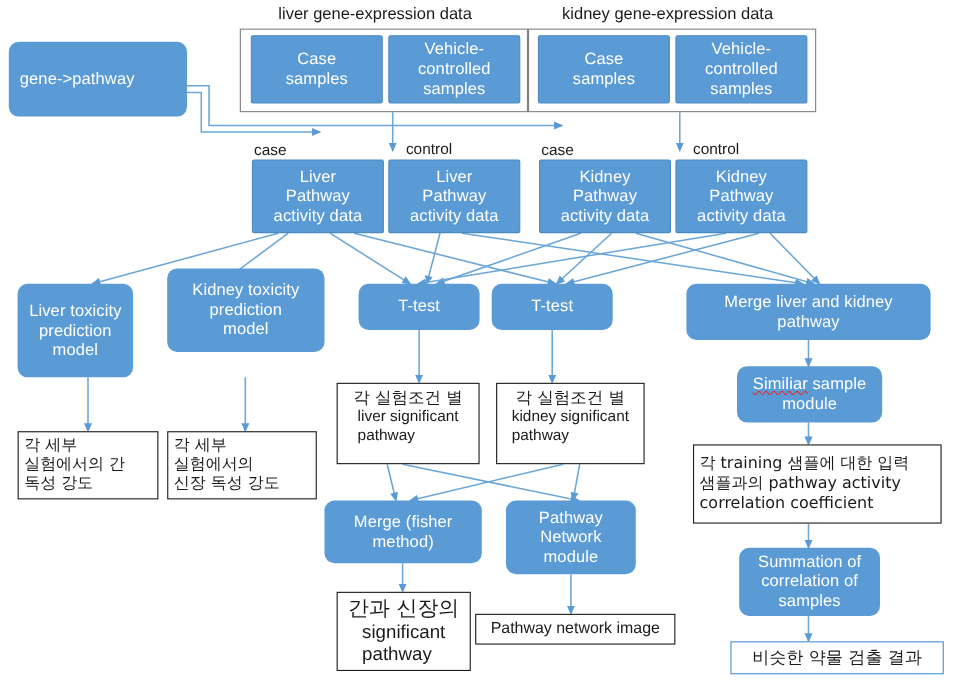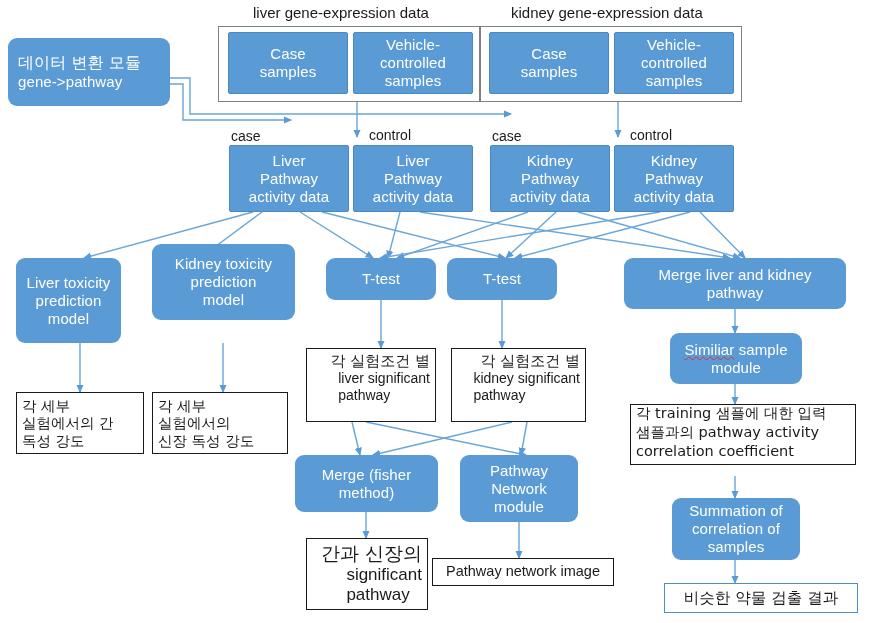--- a/index.html
+++ b/index.html
@@ -1,21 +1,21 @@
 <!DOCTYPE html>
 <html><head>
 <meta charset="utf-8">
 <style>
   html,body{margin:0;padding:0;background:#ffffff;}
   body{font-family:"Liberation Sans","DejaVu Sans",sans-serif;}
   #canvas{position:relative;width:869px;height:623px;overflow:hidden;background:#fff;}
   .node{position:absolute;box-sizing:border-box;display:flex;align-items:center;justify-content:center;text-align:center;line-height:1.2;}
   .blue{background:#5b9bd5;color:#ffffff;border-radius:9px;font-size:15px;letter-spacing:.1px;}
   .blue.sq{border-radius:2px;border:1px solid #4a8ac0;}
-  .white{background:#ffffff;color:#1a1a1a;border:1.4px solid #1a1a1a;font-size:14.5px;text-align:left;justify-content:flex-start;padding:3px 5px;align-items:flex-end;}
+  .white{background:#ffffff;color:#1a1a1a;border:1.4px solid #1a1a1a;font-size:14.5px;text-align:left;justify-content:flex-start;padding:3px 5px;align-items:center;}
   .white.blueborder{border:1.4px solid #4a90d0;align-items:center;justify-content:center;text-align:center;margin-left:11px;}
   .outline{position:absolute;box-sizing:border-box;border:1.2px solid #808080;background:#ffffff;}
   .caption{position:absolute;font-size:15px;color:#1a1a1a;white-space:nowrap;}
   .smalllbl{position:absolute;font-size:14px;color:#1a1a1a;white-space:nowrap;}
   svg.links{position:absolute;left:0;top:0;width:869px;height:623px;pointer-events:none;}
   .kr{font-family:"DejaVu Sans","Liberation Sans",sans-serif;}
   .mis{text-decoration:underline;text-decoration-color:#e03030;text-decoration-style:wavy;text-decoration-thickness:1px;}
   .ml{white-space:pre-line;}
 </style>
 </head>
@@ -72,21 +72,20 @@
       <path d="M366,512 L366,538"></path>
 
       <path d="M519,522 L519,558"></path>
     </g>
   </svg>
 
   <div class="caption" style="left:253px;top:4px;">liver gene-expression data</div>
   <div class="caption" style="left:511px;top:4px;">kidney gene-expression data</div>
 
   <div class="node blue" style="left:8px;top:38px;width:162px;height:68px;flex-direction:column;align-items:flex-start;justify-content:center;padding:0 10px;box-sizing:border-box;">
-    <span class="kr" style="font-size:16px;">데이터 변환 모듈</span>
     <span style="font-size:15px;">gene-&gt;pathway</span>
   </div>
 
   <div class="outline" style="left:218px;top:26px;width:262px;height:76px;"></div>
   <div class="node blue sq ml" style="left:228px;top:32px;width:120px;height:62px;">Case
 samples</div>
   <div class="node blue sq ml" style="left:353px;top:32px;width:120px;height:62px;">Vehicle-
 controlled
 samples</div>
 
@@ -142,21 +141,21 @@
     <span class="kr" style="font-size:15px;">각 실험조건 별</span>
     <span class="ml" style="font-size:14px;">kidney significant
 pathway</span>
   </div>
 
   <div class="node blue" style="left:670px;top:333px;width:132px;height:51px;">
     <span class="ml"><span class="mis">Similiar</span><span class="ml"> sample
 module</span></span>
   </div>
 
-  <div class="node white ml kr" style="left:630px;top:404px;width:226px;height:61px;font-size:14.5px;line-height:1.3;">각 training 샘플에 대한 입력
+  <div class="node white ml kr" style="left:630px;top:404px;width:226px;height:72px;font-size:14.5px;line-height:1.3;">각 training 샘플에 대한 입력
 샘플과의 pathway activity
 correlation coefficient</div>
 
   <div class="node blue ml" style="left:295px;top:455px;width:143px;height:57px;">Merge (fisher
 method)</div>
   <div class="node blue ml" style="left:460px;top:455px;width:118px;height:67px;">Pathway
 Network
 module</div>
 
   <div class="node blue ml" style="left:672px;top:498px;width:128px;height:62px;">Summation of

